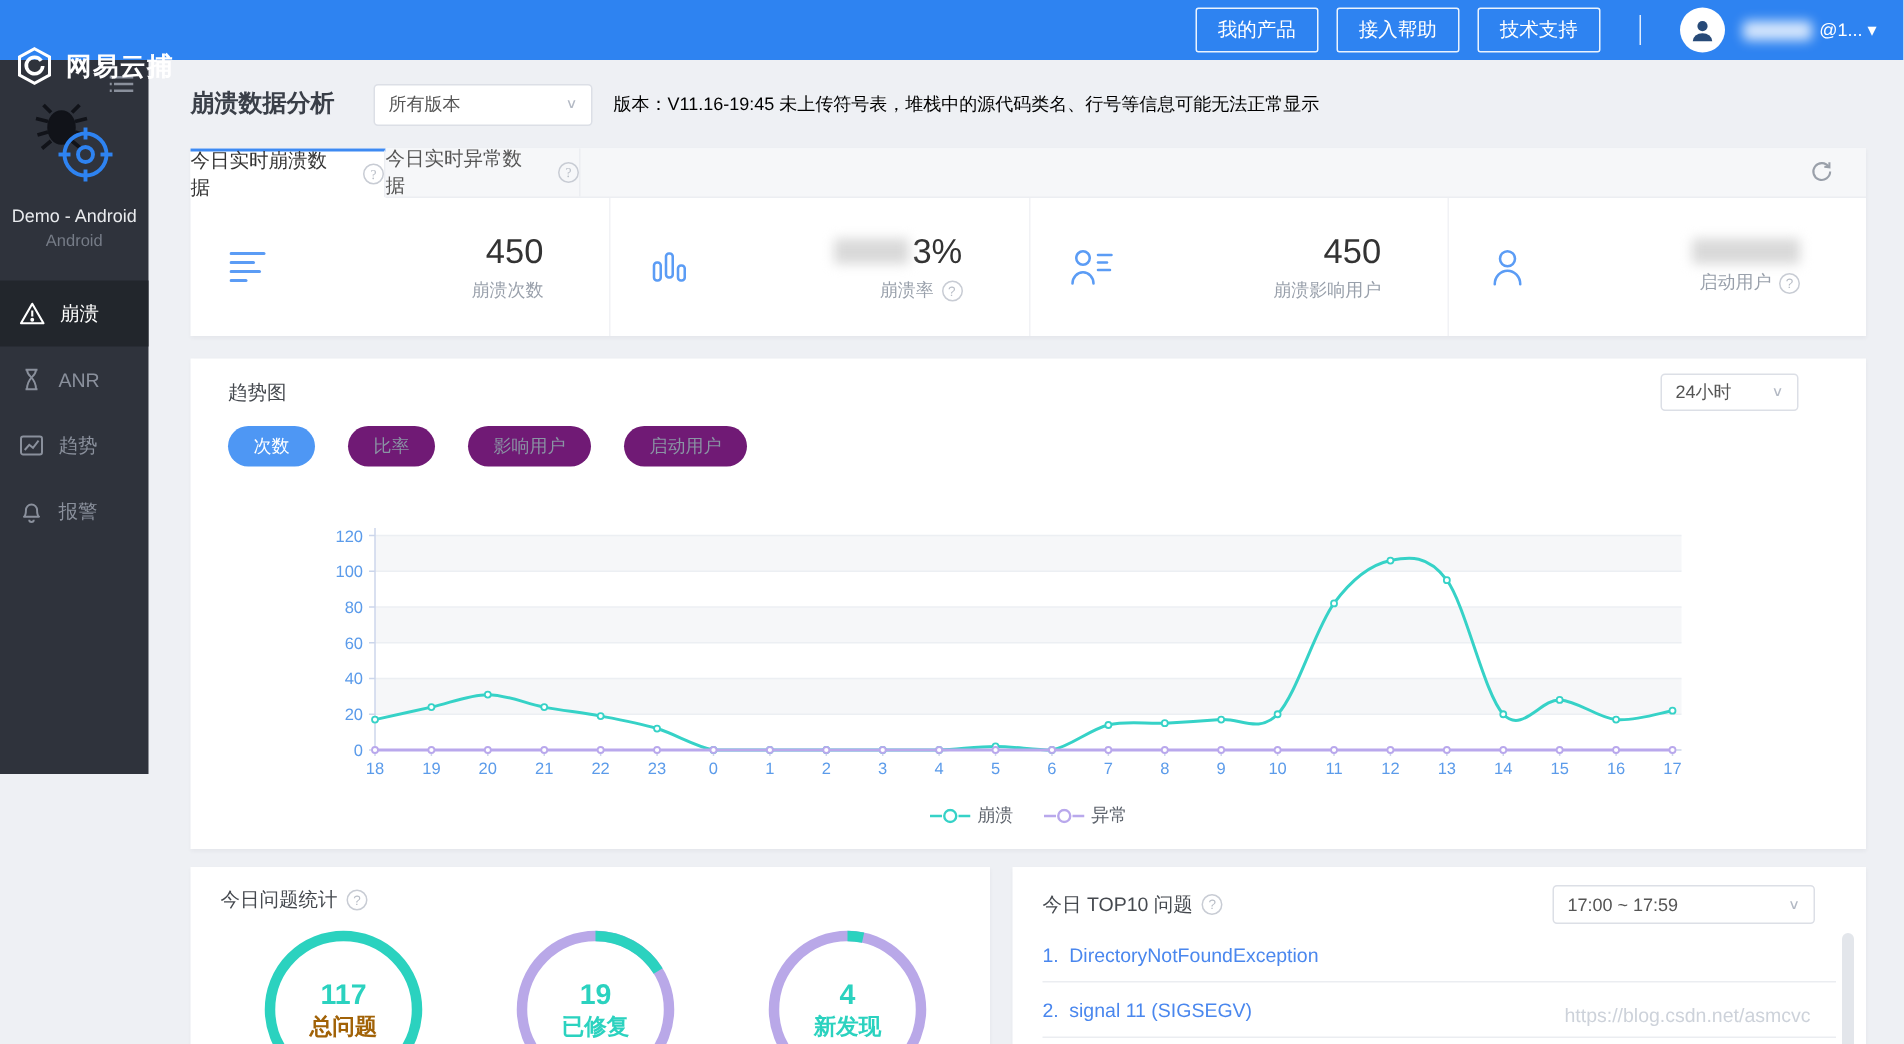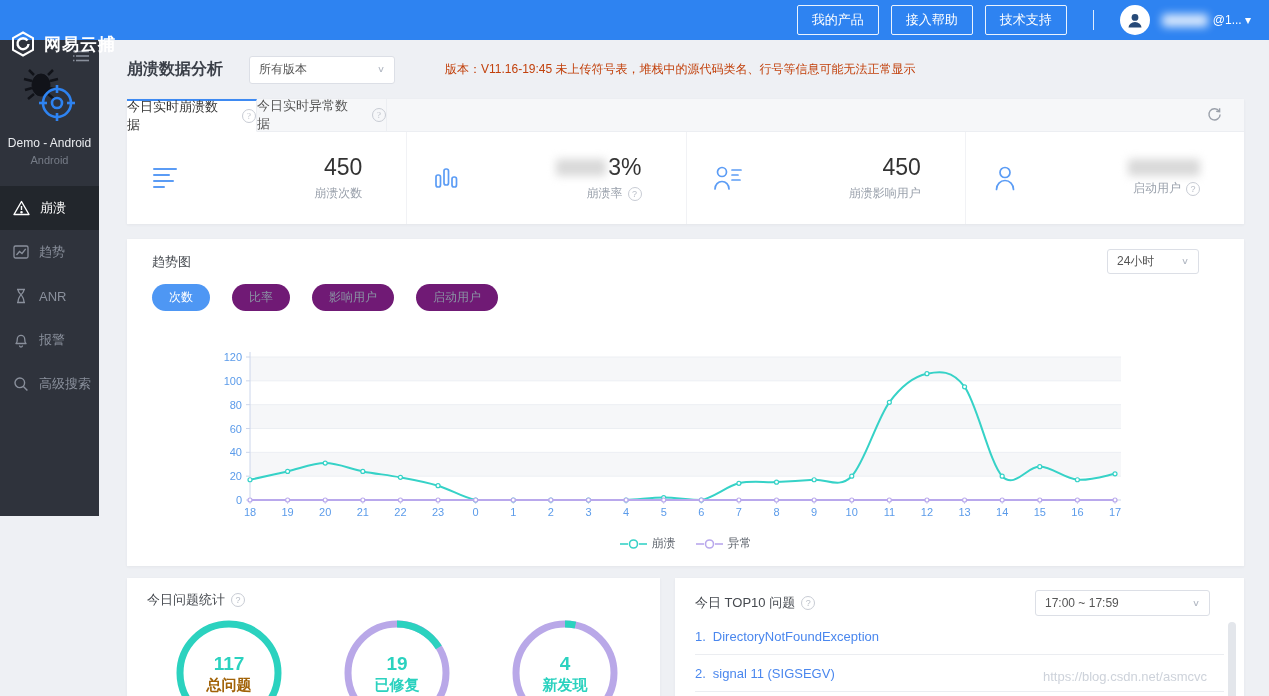--- a/index.html
+++ b/index.html
@@ -32,21 +32,21 @@
   .menu-item{ height:44px; display:flex; align-items:center; gap:10px; padding-left:13px; color:#8a909c; font-size:13px; cursor:pointer;}
   .menu-item.active{ background:#22262c; color:#fff;}
   .menu-item svg{ flex:0 0 auto;}
   
   .main{ margin-left:99px; padding:0 25px 0 28px;}
   .main-header{ height:59px; display:flex; align-items:center; gap:14px;}
   .page-title{ font-size:16px; font-weight:bold; color:#3a3f48;}
   .select{ background:#fff; border:1px solid #dcdfe6; border-radius:3px; height:28px; display:flex; align-items:center; justify-content:space-between; padding:0 9px; font-size:12px; color:#555; cursor:pointer;}
   .sel-version{ width:146px; margin-left:12px;}
   .chev{ color:#b3b9c4; font-size:11px; transform:scaleY(.8);}
-  .version-note{ font-size:12px; color:#c2410c;margin-left:36px;}
+  .version-note{ font-size:12px; color:#000000;}
   .card{ background:#fff; box-shadow:0 1px 3px rgba(30,40,60,.05);}
   
   .card-realtime{ position:relative;}
   .tabs{ display:flex; background:#f6f7f9; border-bottom:1px solid #eceef2; height:33px;}
   .tab{ width:130px; display:flex; align-items:center; justify-content:center; gap:20px; font-size:13px; color:#555; cursor:pointer; border-right:1px solid #eceef2;font-family:Liberation Serif, serif;}
   .tab.active{ background:#fff; border-top:2px solid #3e8af2; border-bottom:1px solid #fff; margin-bottom:-1px; color:#333;}
   .help{ width:14px; height:14px; border:1px solid #c8ccd4; border-radius:50%; color:#b9bec7; font-size:9px; line-height:12px; text-align:center; display:inline-block; flex:0 0 auto;}
   .refresh-btn{ position:absolute; right:22px; top:8px; color:#9aa0aa; cursor:pointer;}
   .stats{ display:grid; grid-template-columns:1fr 1fr 1fr 1fr; height:92px;}
   .stat-cell{ display:flex; align-items:center; justify-content:space-between; padding:0 44px 0 26px;}
@@ -154,44 +154,37 @@
     <div class="menu-item active">
       <svg width="17" height="16" viewBox="0 0 17 16" fill="none" stroke="currentColor" stroke-width="1.4">
         <path d="M8.5 1.5 L16 14.5 H1 Z" stroke-linejoin="round"></path>
         <line x1="8.5" y1="6" x2="8.5" y2="10"></line>
           <circle cx="8.5" cy="12.2" r="0.6" fill="currentColor"></circle>
       </svg>
       <span>崩溃</span>
     </div>
     <div class="menu-item">
       <svg width="16" height="16" viewBox="0 0 16 16" fill="none" stroke="currentColor" stroke-width="1.3">
+        <path d="M4 1.5 h8 M4 14.5 h8 M5 1.5 c0 5 6 4.5 6 13 M11 1.5 c0 5 -6 4.5 -6 13"></path>
+      </svg>
+      <span>ANR</span>
+    </div>
+    <div class="menu-item">
+      <svg width="16" height="16" viewBox="0 0 16 16" fill="none" stroke="currentColor" stroke-width="1.3">
         <rect x="1" y="2" width="14" height="12" rx="1.5"></rect>
         <polyline points="3.5,11 6.5,7.5 9,9.5 12.7,4.8"></polyline>
       </svg>
       <span>趋势</span>
-    </div>
-    <div class="menu-item">
-      <svg width="16" height="16" viewBox="0 0 16 16" fill="none" stroke="currentColor" stroke-width="1.3">
-        <path d="M4 1.5 h8 M4 14.5 h8 M5 1.5 c0 5 6 4.5 6 13 M11 1.5 c0 5 -6 4.5 -6 13"></path>
-      </svg>
-      <span>ANR</span>
     </div>
     <div class="menu-item">
       <svg width="16" height="16" viewBox="0 0 16 16" fill="none" stroke="currentColor" stroke-width="1.3">
         <path d="M3 11.5 c1.2-1 1.3-2.5 1.3-4.5 a3.7 3.7 0 0 1 7.4 0 c0 2 .1 3.5 1.3 4.5 Z" stroke-linejoin="round"></path>
         <path d="M6.5 13.5 a1.5 1.5 0 0 0 3 0"></path>
       </svg>
       <span>报警</span>
-    </div>
-    <div class="menu-item">
-      <svg width="16" height="16" viewBox="0 0 16 16" fill="none" stroke="currentColor" stroke-width="1.4">
-        <circle cx="6.8" cy="6.8" r="4.8"></circle>
-          <line x1="10.4" y1="10.4" x2="14.4" y2="14.4"></line>
-      </svg>
-      <span>高级搜索</span>
     </div>
   </div>
 </div>
 
 <div class="main">
 
   <div class="main-header">
     <span class="page-title">崩溃数据分析</span>
     <div class="select sel-version">
       <span>所有版本</span>

